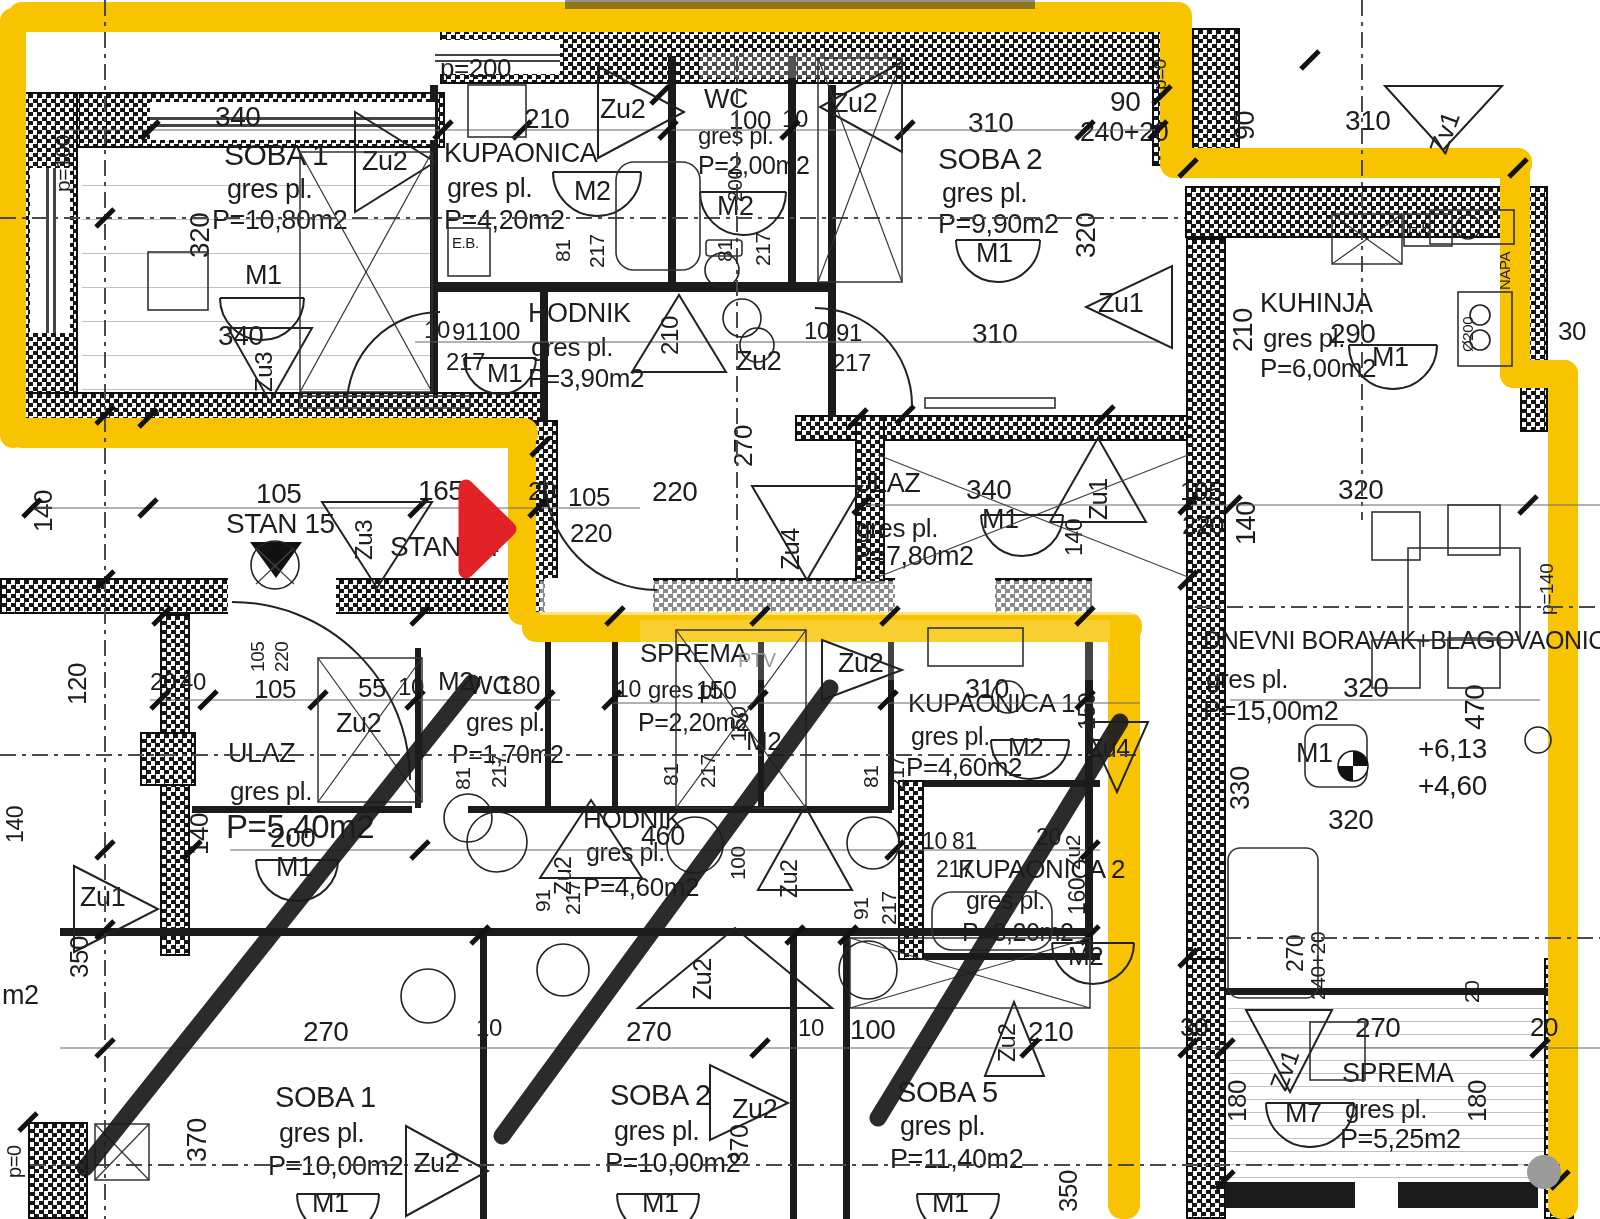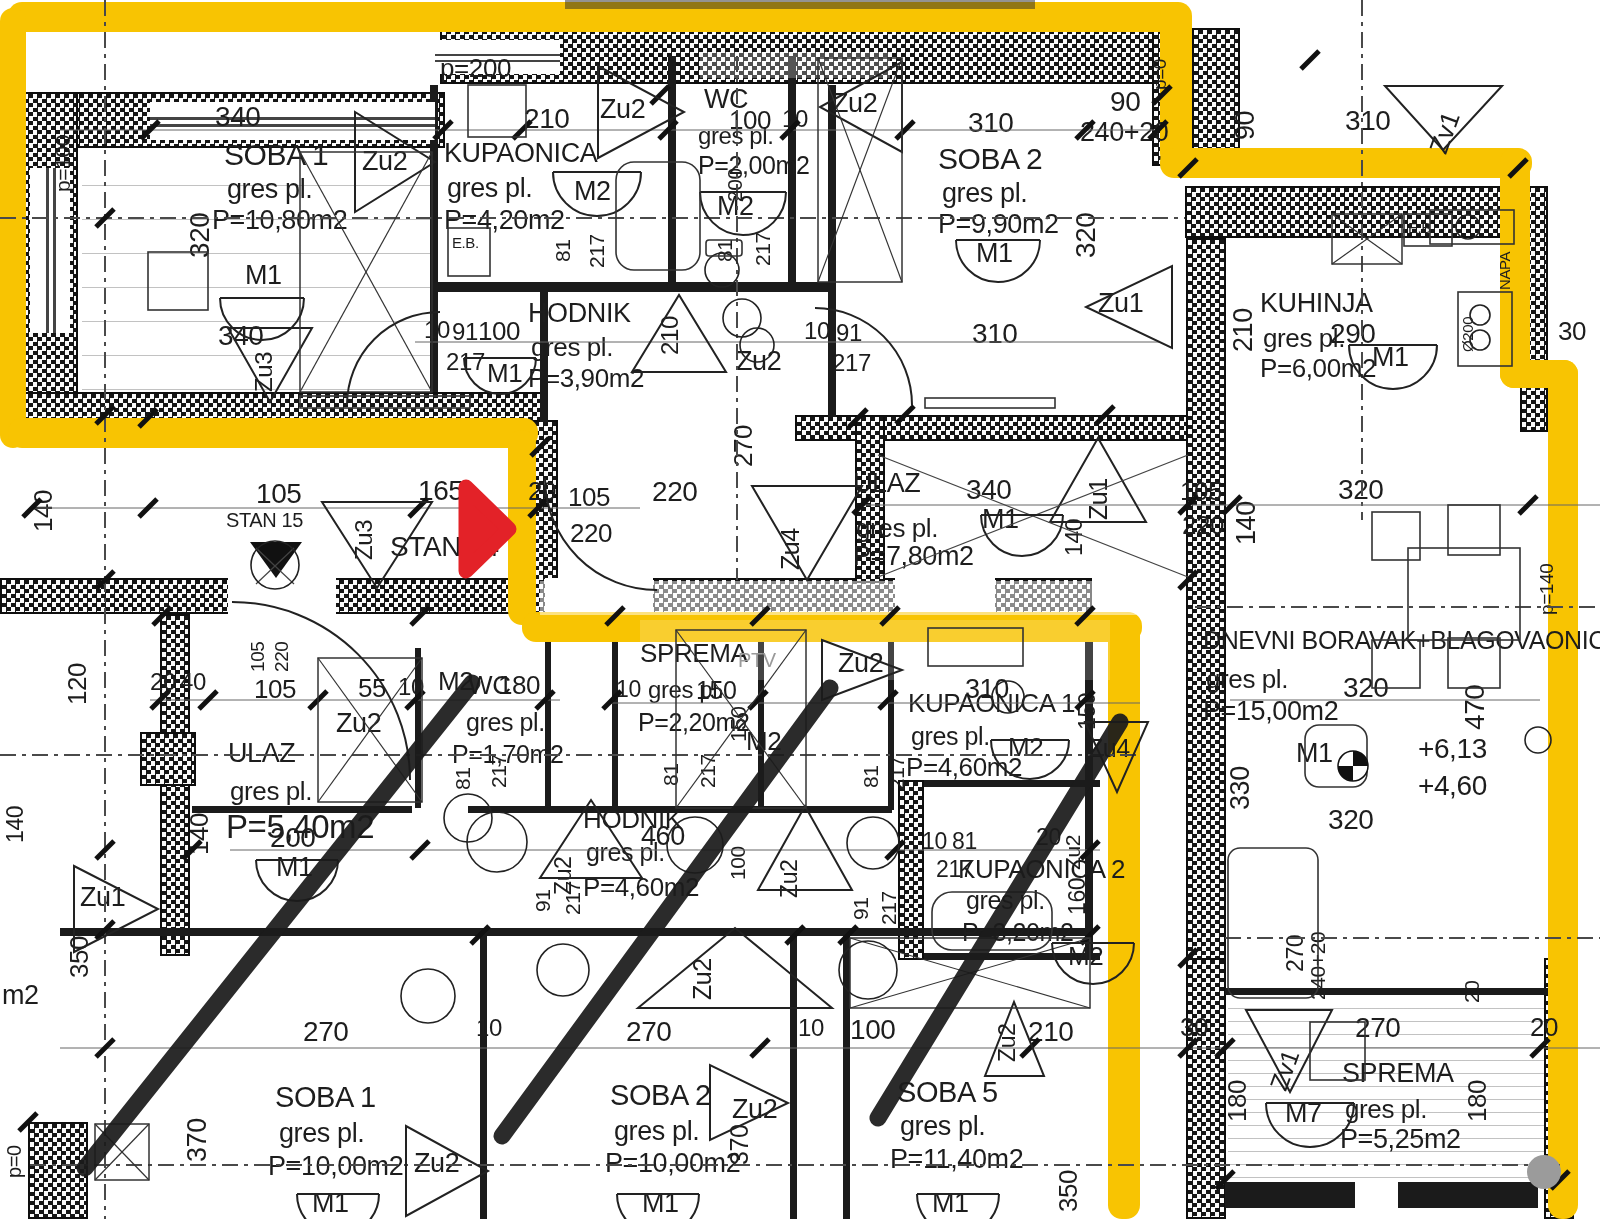--- a/index.html
+++ b/index.html
@@ -142,21 +142,21 @@
     <div class="lbl" style="left: 1330px; top: 320px; font-size: 28px;">290</div>
     <div class="lbl" style="left: 1260px; top: 355px; font-size: 26px;">P=6,00m2</div>
     <div class="lbl" style="left: 1372px; top: 344px; font-size: 27px;">M1</div>
     <div class="lbl" style="left: 1230px; top: 352px; font-size: 27px; transform-origin: 0px 0px; transform: translateY(0px) rotate(-90deg);">210</div>
     <div class="lbl" style="left: 1408px; top: 220px; font-size: 15px;">E.B.</div>
     <div class="lbl" style="left: 1497px; top: 290px; font-size: 15px; transform-origin: 0px 0px; transform: translateY(0px) rotate(-90deg);">NAPA</div>
     <div class="lbl" style="left: 1558px; top: 318px; font-size: 26px;">30</div>
     <div class="lbl" style="left: 1460px; top: 352px; font-size: 15px; transform-origin: 0px 0px; transform: translateY(0px) rotate(-90deg);">Ø200</div>
     <div class="lbl" style="left: 30px; top: 532px; font-size: 26px; transform-origin: 0px 0px; transform: translateY(0px) rotate(-90deg);">140</div>
     <div class="lbl" style="left: 256px; top: 480px; font-size: 28px;">105</div>
-    <div class="lbl" style="left: 226px; top: 510px; font-size: 20px;">STAN 15</div>
+    <div class="lbl" style="left: 226px; top: 510px; font-size: 28px;">STAN 15</div>
     <div class="lbl" style="left: 418px; top: 477px; font-size: 28px;">165</div>
     <div class="lbl" style="left: 352px; top: 560px; font-size: 24px; transform-origin: 0px 0px; transform: translateY(0px) rotate(-90deg);">Zu3</div>
     <div class="lbl" style="left: 390px; top: 533px; font-size: 28px;">STAN 14</div>
     <div class="lbl" style="left: 528px; top: 478px; font-size: 26px;">20</div>
     <div class="lbl" style="left: 568px; top: 484px; font-size: 26px;">105</div>
     <div class="lbl" style="left: 570px; top: 520px; font-size: 26px;">220</div>
     <div class="lbl" style="left: 652px; top: 478px; font-size: 28px;">220</div>
     <div class="lbl" style="left: 730px; top: 467px; font-size: 26px; transform-origin: 0px 0px; transform: translateY(0px) rotate(-90deg);">270</div>
     <div class="lbl" style="left: 658px; top: 355px; font-size: 24px; transform-origin: 0px 0px; transform: translateY(0px) rotate(-90deg);">210</div>
     <div class="lbl" style="left: 736px; top: 348px; font-size: 27px;">Zu2</div>

